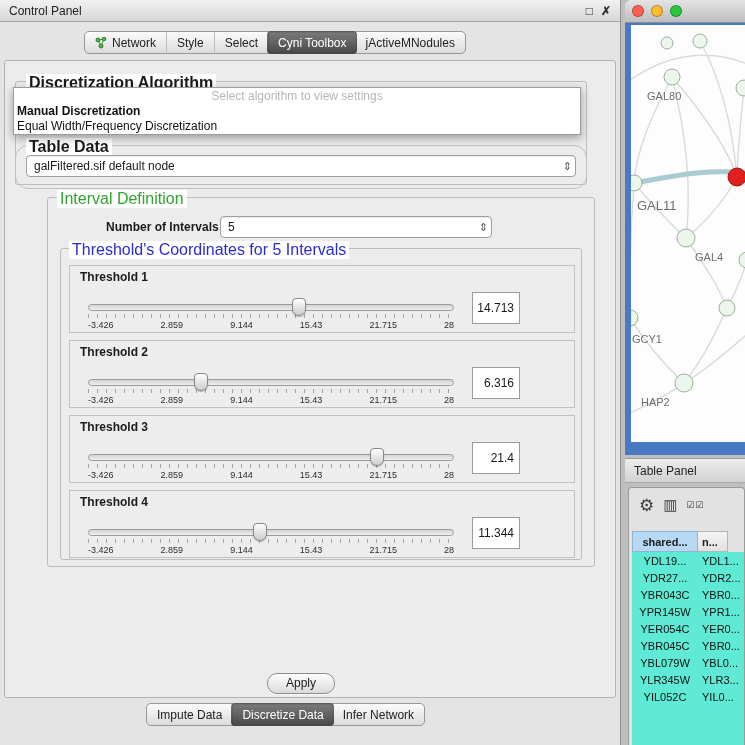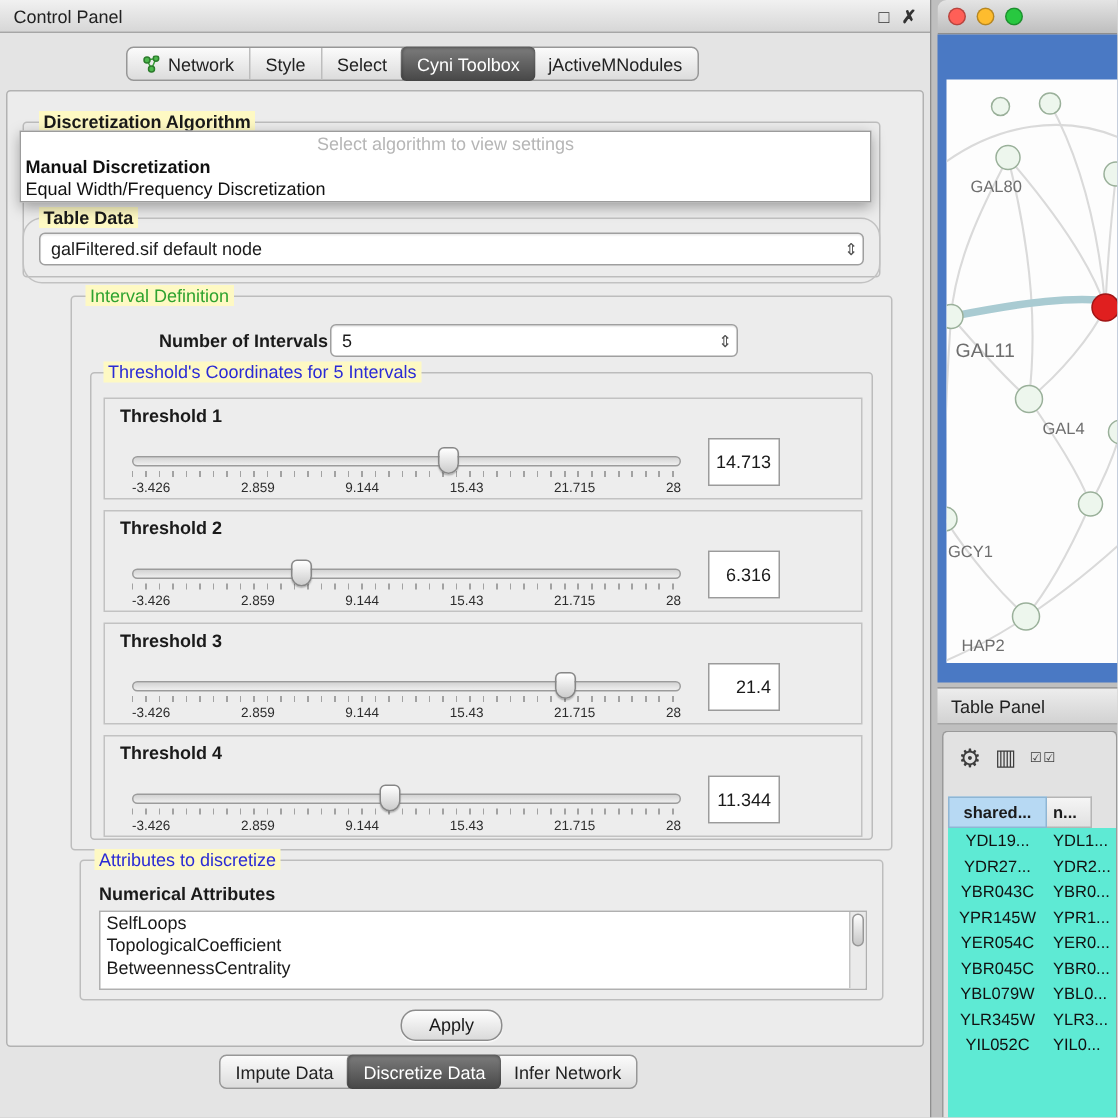--- a/index.html
+++ b/index.html
@@ -15,21 +15,21 @@
   .tabstrip { position:absolute; display:flex; align-items:stretch; height:23px; background:linear-gradient(#fbfbfb,#dcdcdc); border:1px solid #979797; border-radius:5px; font-size:12px; color:#222; z-index:3; }
   .tab { padding:0 10px; display:flex; align-items:center; gap:5px; border-left:1px solid #bdbdbd; white-space:nowrap; }
   .tab:first-child { border-left:none; }
   .tab.selected { background:linear-gradient(#7d7d7d,#474747); color:#fff; border-radius:4px; margin:-1px -1px; border-left-color:transparent; box-shadow:inset 0 1px 2px rgba(0,0,0,.35); }
   .tab.selected + .tab { border-left:none; }
   .top-tabs { left:84px; top:31px; }
   .bottom-tabs { left:146px; top:703px; }
 
   .cp-body { position:absolute; left:4px; top:60px; width:612px; height:638px; background:#ececec; border:1px solid #b2b2b2; border-radius:3px; }
 
-  .group-title { position:absolute; top:-8px; background:#fef9c3; padding:0 3px; font-size:12px; white-space:nowrap; }
+  .group-title { position:absolute; top:-8px; background:#ffffff; padding:0 3px; font-size:16px; white-space:nowrap; }
   .bold { font-weight:bold; }
 
   .algo-group { position:absolute; left:10px; top:20px; width:572px; height:104px; border:1px solid #bdbdbd; border-radius:3px; }
   .algo-group .group-title { left:10px; font-weight:bold; }
 
   .algo-popup { position:absolute; left:8px; top:26px; width:568px; height:48px; background:#fff; border:1px solid #9c9c9c; box-shadow:0 3px 9px rgba(0,0,0,.35); z-index:6; }
   .popup-placeholder { text-align:center; color:#b6b6b6; font-size:12px; height:16px; line-height:16px; }
   .popup-item { font-size:12px; height:15px; line-height:15px; padding-left:3px; color:#111; background:#fff; }
 
   .tabledata-group { position:absolute; left:10px; top:84px; width:572px; height:44px; border:1px solid #c2c2c2; border-radius:13px; }
@@ -62,21 +62,21 @@
   .attr-scroll { position:absolute; right:0; top:0; bottom:0; width:11px; background:#eaeaea; border-left:1px solid #c4c4c4; }
   .attr-thumb { position:absolute; top:1px; left:1px; width:8px; height:22px; background:linear-gradient(#fdfdfd,#c6c6c6); border:1px solid #979797; border-radius:4px; }
 
   .apply-btn { position:absolute; left:262px; top:612px; width:68px; height:21px; border:1px solid #8d8d8d; border-radius:10px; background:linear-gradient(#fefefe,#dadada); font-size:12px; text-align:center; line-height:19px; box-shadow:0 1px 1px rgba(255,255,255,.8); }
 
   
   .net-window { position:absolute; left:625px; top:0; width:120px; height:455px; }
   .net-titlebar { height:23px; background:linear-gradient(#e4e4e4,#bebebe); border-bottom:1px solid #8e8e8e; border-top-left-radius:6px; display:flex; align-items:center; padding-left:7px; gap:7px; }
   .light { width:12px; height:12px; border-radius:50%; border:1px solid rgba(0,0,0,.28); }
   .net-frame { position:absolute; top:23px; left:0; right:0; bottom:0; background:#4a79c4; }
-  .net-canvas { position:absolute; left:6px; top:2px; right:0; bottom:13px; background:#fdfdfd; overflow:hidden;margin-top:28px; }
+  .net-canvas { position:absolute; left:6px; top:2px; right:0; bottom:13px; background:#fdfdfd; overflow:hidden; }
   #net-svg text { font-family:"Liberation Sans",sans-serif; fill:#6e6e6e; }
 
   
   .tp-header { position:absolute; left:625px; top:458px; width:120px; height:25px; background:linear-gradient(#ededed,#d2d2d2); border-top:1px solid #9a9a9a; border-bottom:1px solid #a8a8a8; font-size:12px; display:flex; align-items:center; padding-left:9px; color:#222; }
   .tp-window { position:absolute; left:628px; top:487px; width:117px; height:258px; background:#e2e2e2; border:1px solid #9a9a9a; border-bottom:none; border-radius:4px 4px 0 0; }
   .tp-toolbar { height:34px; display:flex; align-items:center; gap:9px; padding-left:10px; color:#3d3d3d; }
   .ico-gear { font-size:17px; }
   .ico-cols { font-size:15px; }
   .ico-checks { font-size:9px; letter-spacing:1px; }
   .tp-colhead { position:absolute; left:3px; top:43px; right:16px; height:21px; display:flex; font-size:11px;font-weight:bold; }
@@ -227,34 +227,20 @@
                 <span>15.43</span>
                 <span>21.715</span>
                 <span>28</span>
               </div>
           </div>
           <div class="value-box">11.344</div>
         </div>
       </div>
     </div>
 
-    <div class="attr-group">
-      <span class="group-title">Attributes to discretize</span>
-      <span class="attr-label">Numerical Attributes</span>
-      <div class="attr-list">
-        <div id="attr-list-items">
-            <div class="attr-item">SelfLoops</div>
-            <div class="attr-item">TopologicalCoefficient</div>
-            <div class="attr-item">BetweennessCentrality</div>
-          </div>
-        <div class="attr-scroll">
-          <div class="attr-thumb"></div>
-        </div>
-      </div>
-    </div>
 
     <div class="apply-btn">Apply</div>
   </div>
 
   <div class="tabstrip bottom-tabs">
     <div class="tab">
         <span>Impute Data</span>
       </div>
     <div class="tab selected">
         <span>Discretize Data</span>

